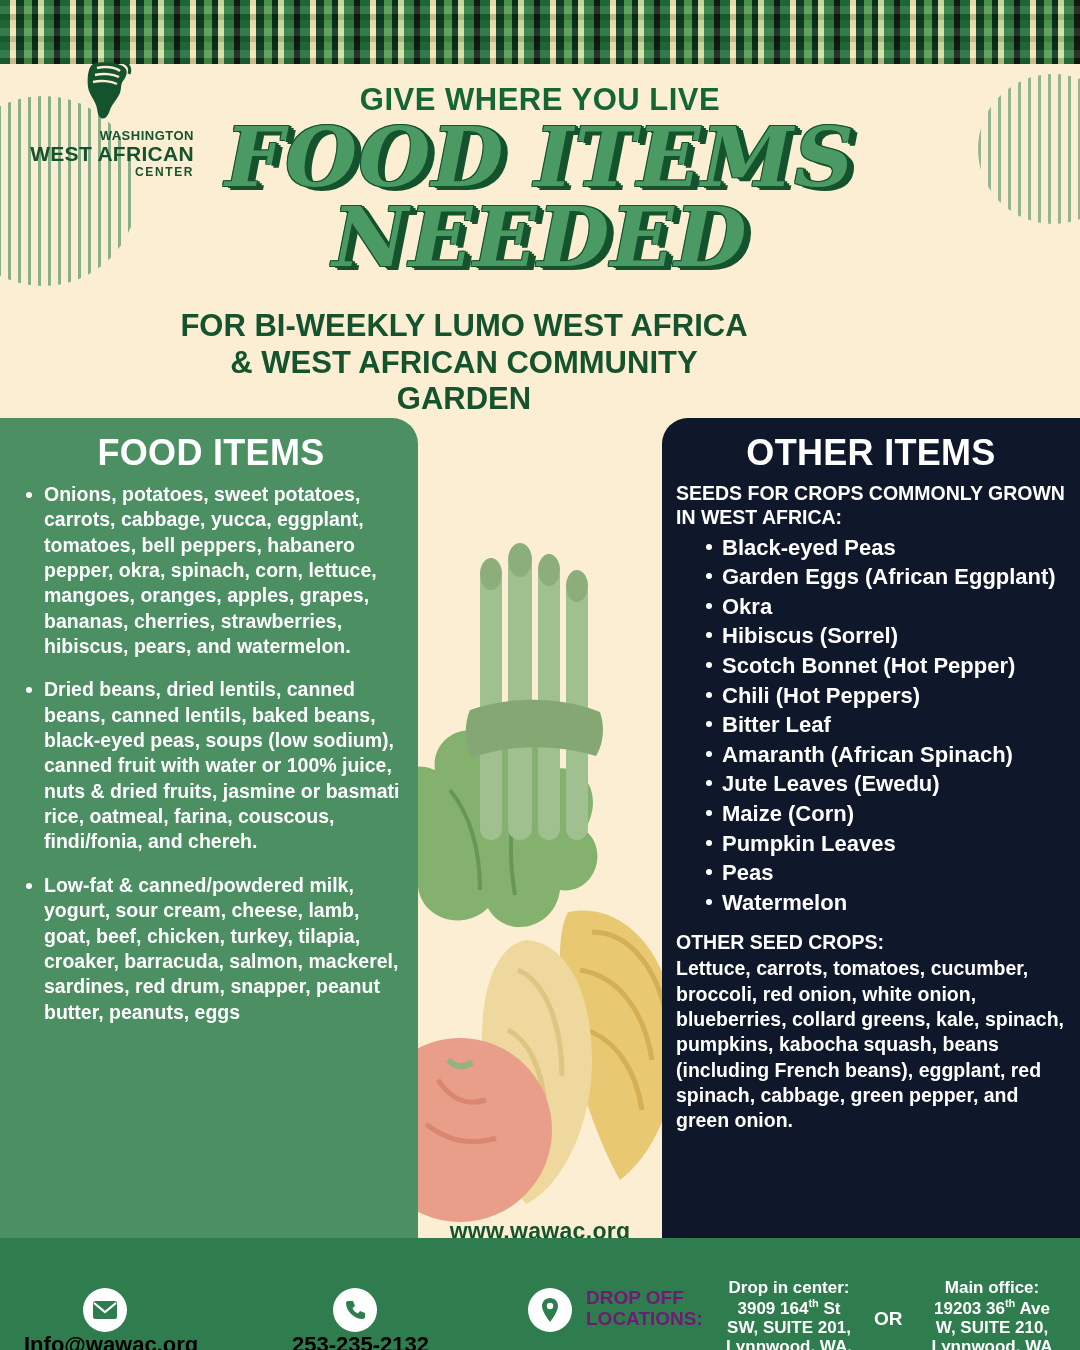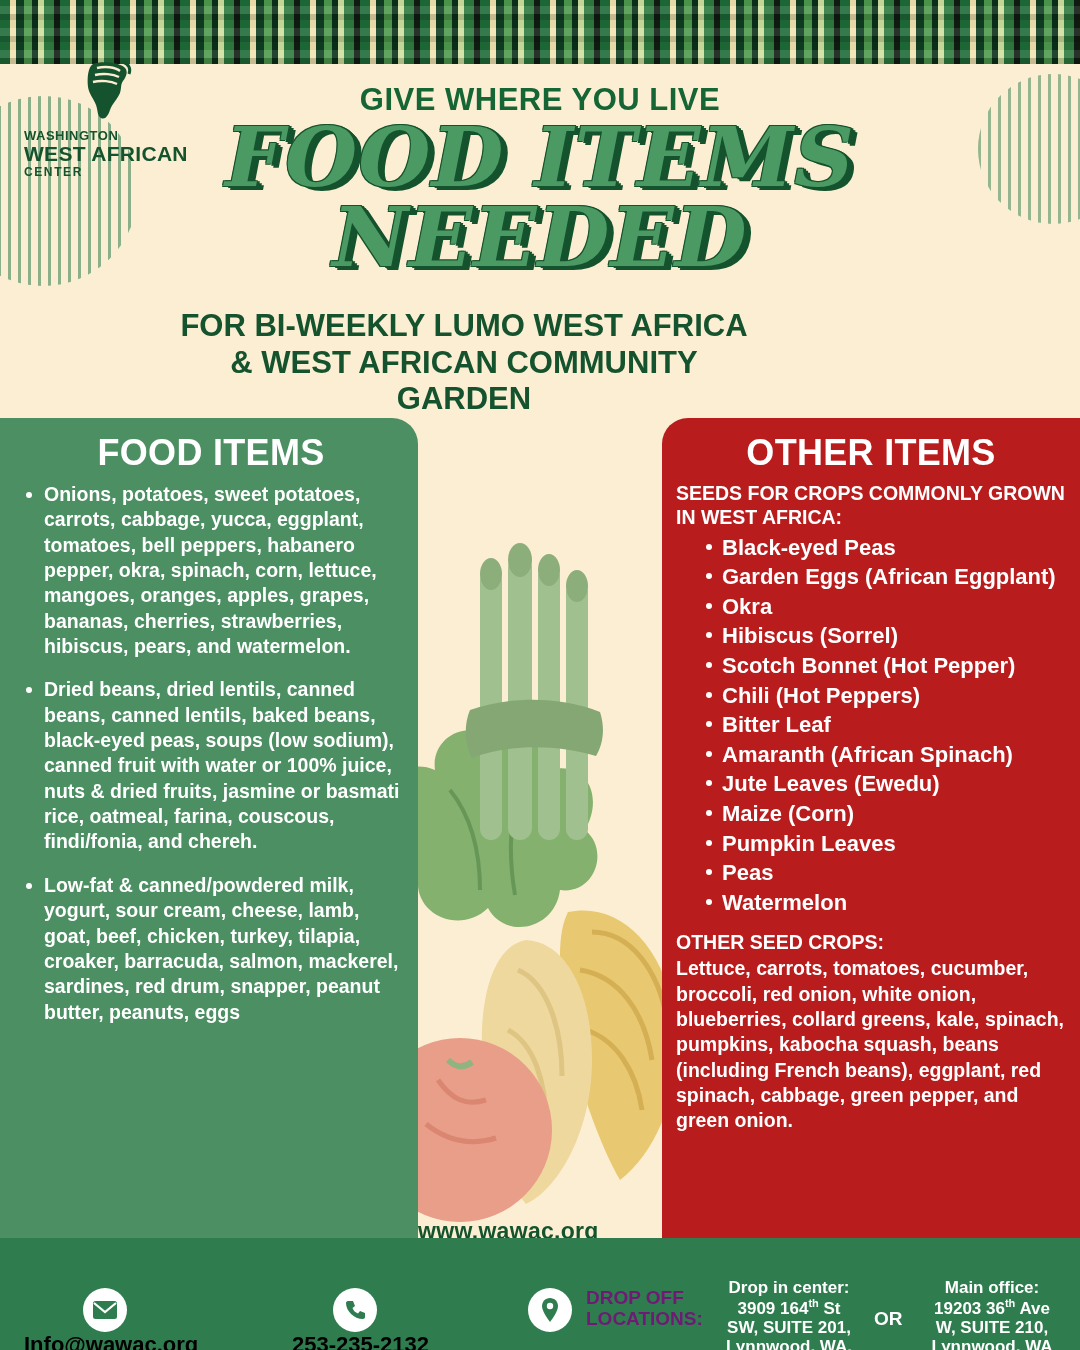--- a/index.html
+++ b/index.html
@@ -49,21 +49,21 @@
     background: repeating-linear-gradient(90deg,
       #2e7d4f 0px, #2e7d4f 3px, rgba(0,0,0,0) 3px, rgba(0,0,0,0) 10px);
     opacity: 0.55;
   }
   .sc-left { left: -52px; top: 96px; width: 190px; height: 190px; }
   .sc-right { right: -48px; top: 74px; width: 150px; height: 150px; opacity: .5; }
 
   
   .logo {
     position: absolute; left: 24px; top: 60px;
-    width: 170px; text-align: left;
+    width: 170px; text-align: right;
   }
   .logo-mark { width: 60px; height: 62px; margin: 0 auto 6px auto; display: block; }
   .logo-l1 { font-size: 13px; font-weight: 700; color: #14532d; letter-spacing: .5px; }
   .logo-l2 { font-size: 21px; font-weight: 800; color: #14532d; letter-spacing: .3px; line-height: 1.05; }
   .logo-l3 { font-size: 12px; font-weight: 700; color: #14532d; letter-spacing: 1.6px; }
 
   
   .give-where {
     position: absolute; top: 82px; left: 0; width: 1080px;
     text-align: center; font-size: 31px; font-weight: 800;
@@ -99,21 +99,21 @@
     width: 418px; height: 846px;
     background: #4c8f63;
     border-top-right-radius: 26px;
     border-bottom-right-radius: 26px;
     padding: 14px 18px 10px 22px;
     color: #ffffff;
   }
   .col-right {
     position: absolute; right: 0; top: 418px;
     width: 418px; height: 846px;
-    background: #b91c1c;
+    background: #0f172a;
     border-top-left-radius: 26px;
     border-bottom-left-radius: 26px;
     padding: 14px 14px 10px 14px;
     color: #ffffff;
   }
   .col-head {
     text-align: center;
     font-size: 36px; font-weight: 800; color: #ffffff;
     margin-bottom: 8px; letter-spacing: .3px;
   }
@@ -156,21 +156,21 @@
     font-size: 19.5px; font-weight: 800; line-height: 1.30; margin-top: 2px;
   }
 
   
   .produce {
     position: absolute; left: 330px; top: 540px;
     width: 430px; height: 720px;
   }
   .website {
     position: absolute; left: 418px; top: 1218px; width: 244px;
-    font-size: 23px; font-weight: 800; color: #14532d;
+    text-align: center; font-size: 23px; font-weight: 800; color: #14532d;
     letter-spacing: .3px;
   }
 
   
   .footer {
     position: absolute; left: 0; bottom: 0;
     width: 1080px; height: 112px;
     background: #2f7d4f;
     color: #ffffff;
   }

